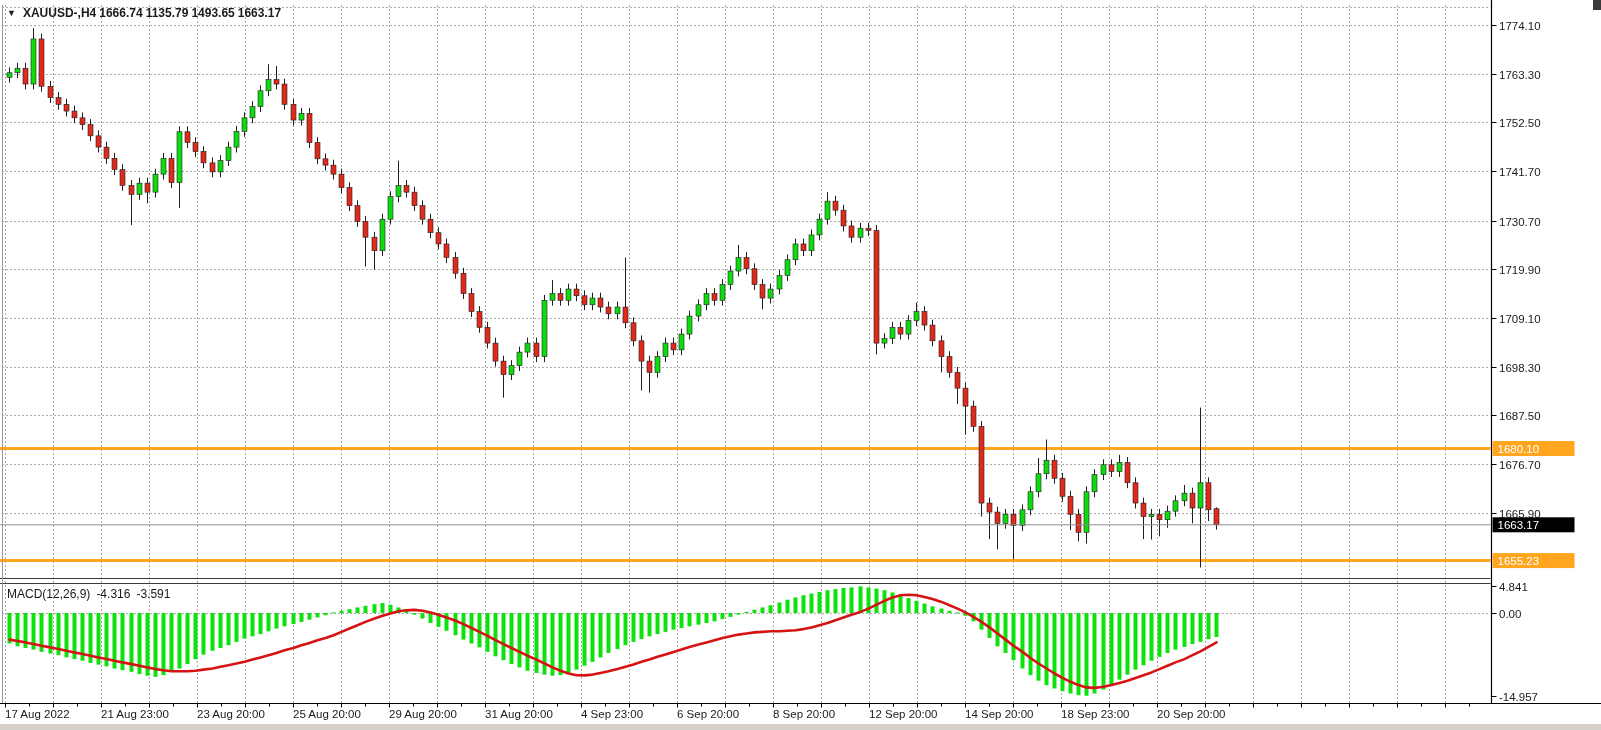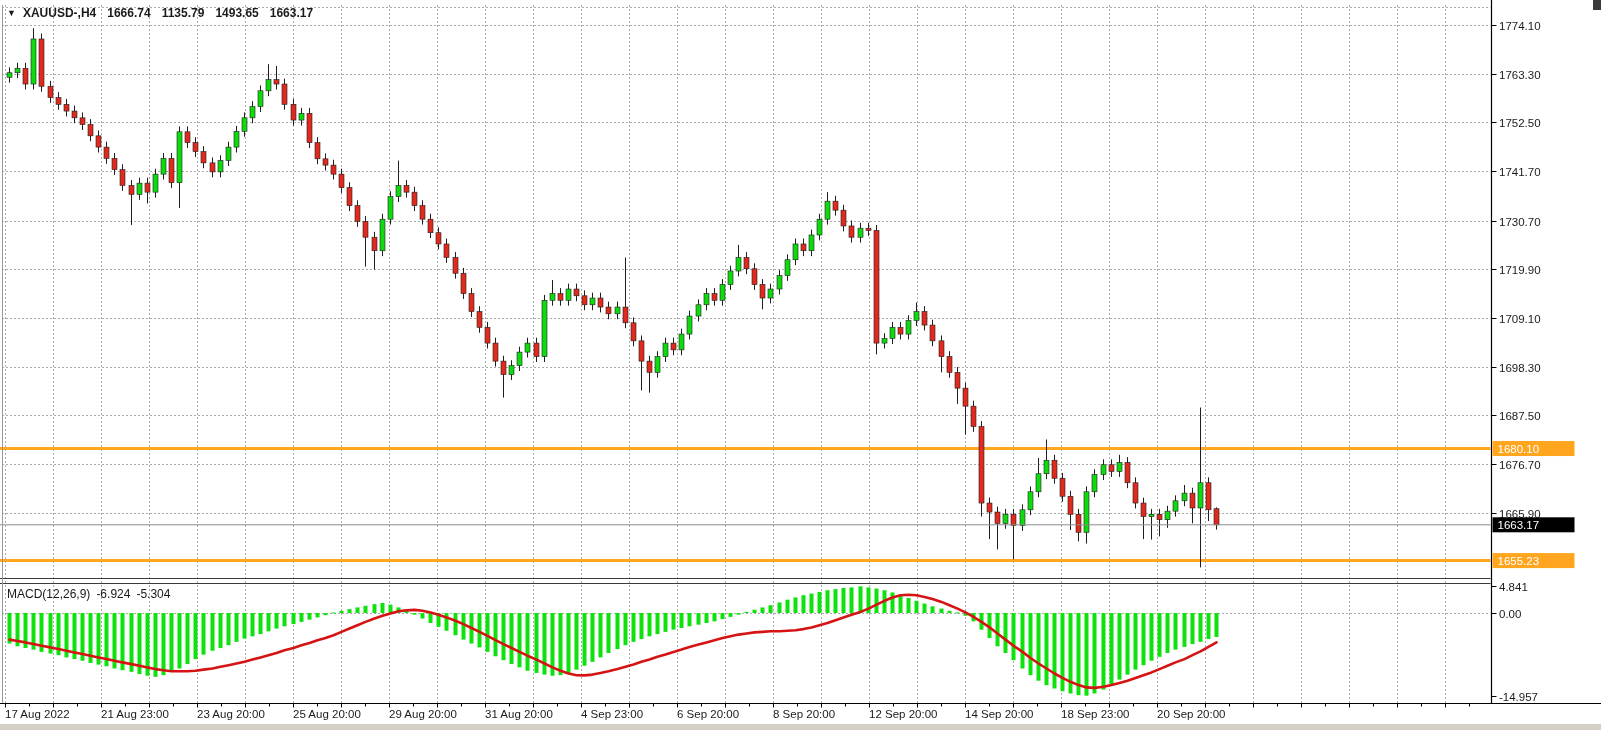--- a/index.html
+++ b/index.html
@@ -2,21 +2,21 @@
 <html><head>
 <meta charset="utf-8">
 <style>
   html,body{margin:0;padding:0;background:#d4d0c8;}
   .win{position:relative;width:1601px;height:730px;background:#ffffff;overflow:hidden;
        font-family:"Liberation Sans",sans-serif;}
   #chart{position:absolute;left:0;top:0;}
   .hdr{position:absolute;left:7px;top:6px;font-size:12px;font-weight:700;color:#1a1a1a;
        letter-spacing:0;white-space:nowrap;}
   .hdr .tri{font-size:9px;margin-right:7px;vertical-align:1px;cursor:pointer;}
-  .hdr .v{margin-left:11px;text-align:center;}
+  .hdr .v{margin-left:3px;text-align:center;}
   .macdlbl{position:absolute;left:7px;top:587px;font-size:12px;color:#1a1a1a;white-space:nowrap;}
   .macdlbl .v{margin-left:6px;}
   text{font-family:"Liberation Sans",sans-serif;}
 </style>
 </head>
 <body>
 
 <div class="win">
   <svg id="chart" width="1601" height="730" viewBox="0 0 1601 730">
       <defs>
@@ -660,15 +660,15 @@
       </g>
       <rect x="0" y="724" width="1601" height="6" fill="#d4d0c8"></rect>
       <rect x="1593" y="0" width="8" height="10" fill="#3a3a3a"></rect>
     </svg>
 
   <div class="hdr">
     <span class="tri">▼</span><span>XAUUSD-,H4</span><span class="v">1666.74</span><span class="v">1135.79</span><span class="v">1493.65</span><span class="v">1663.17</span>
   </div>
 
   <div class="macdlbl">
-    <span>MACD(12,26,9)</span><span class="v">-6.924</span><span class="v">-5.304</span>
+    <span>MACD(12,26,9)</span><span class="v">-4.316</span><span class="v">-3.591</span>
   </div>
 </div>
 
 </body></html>

